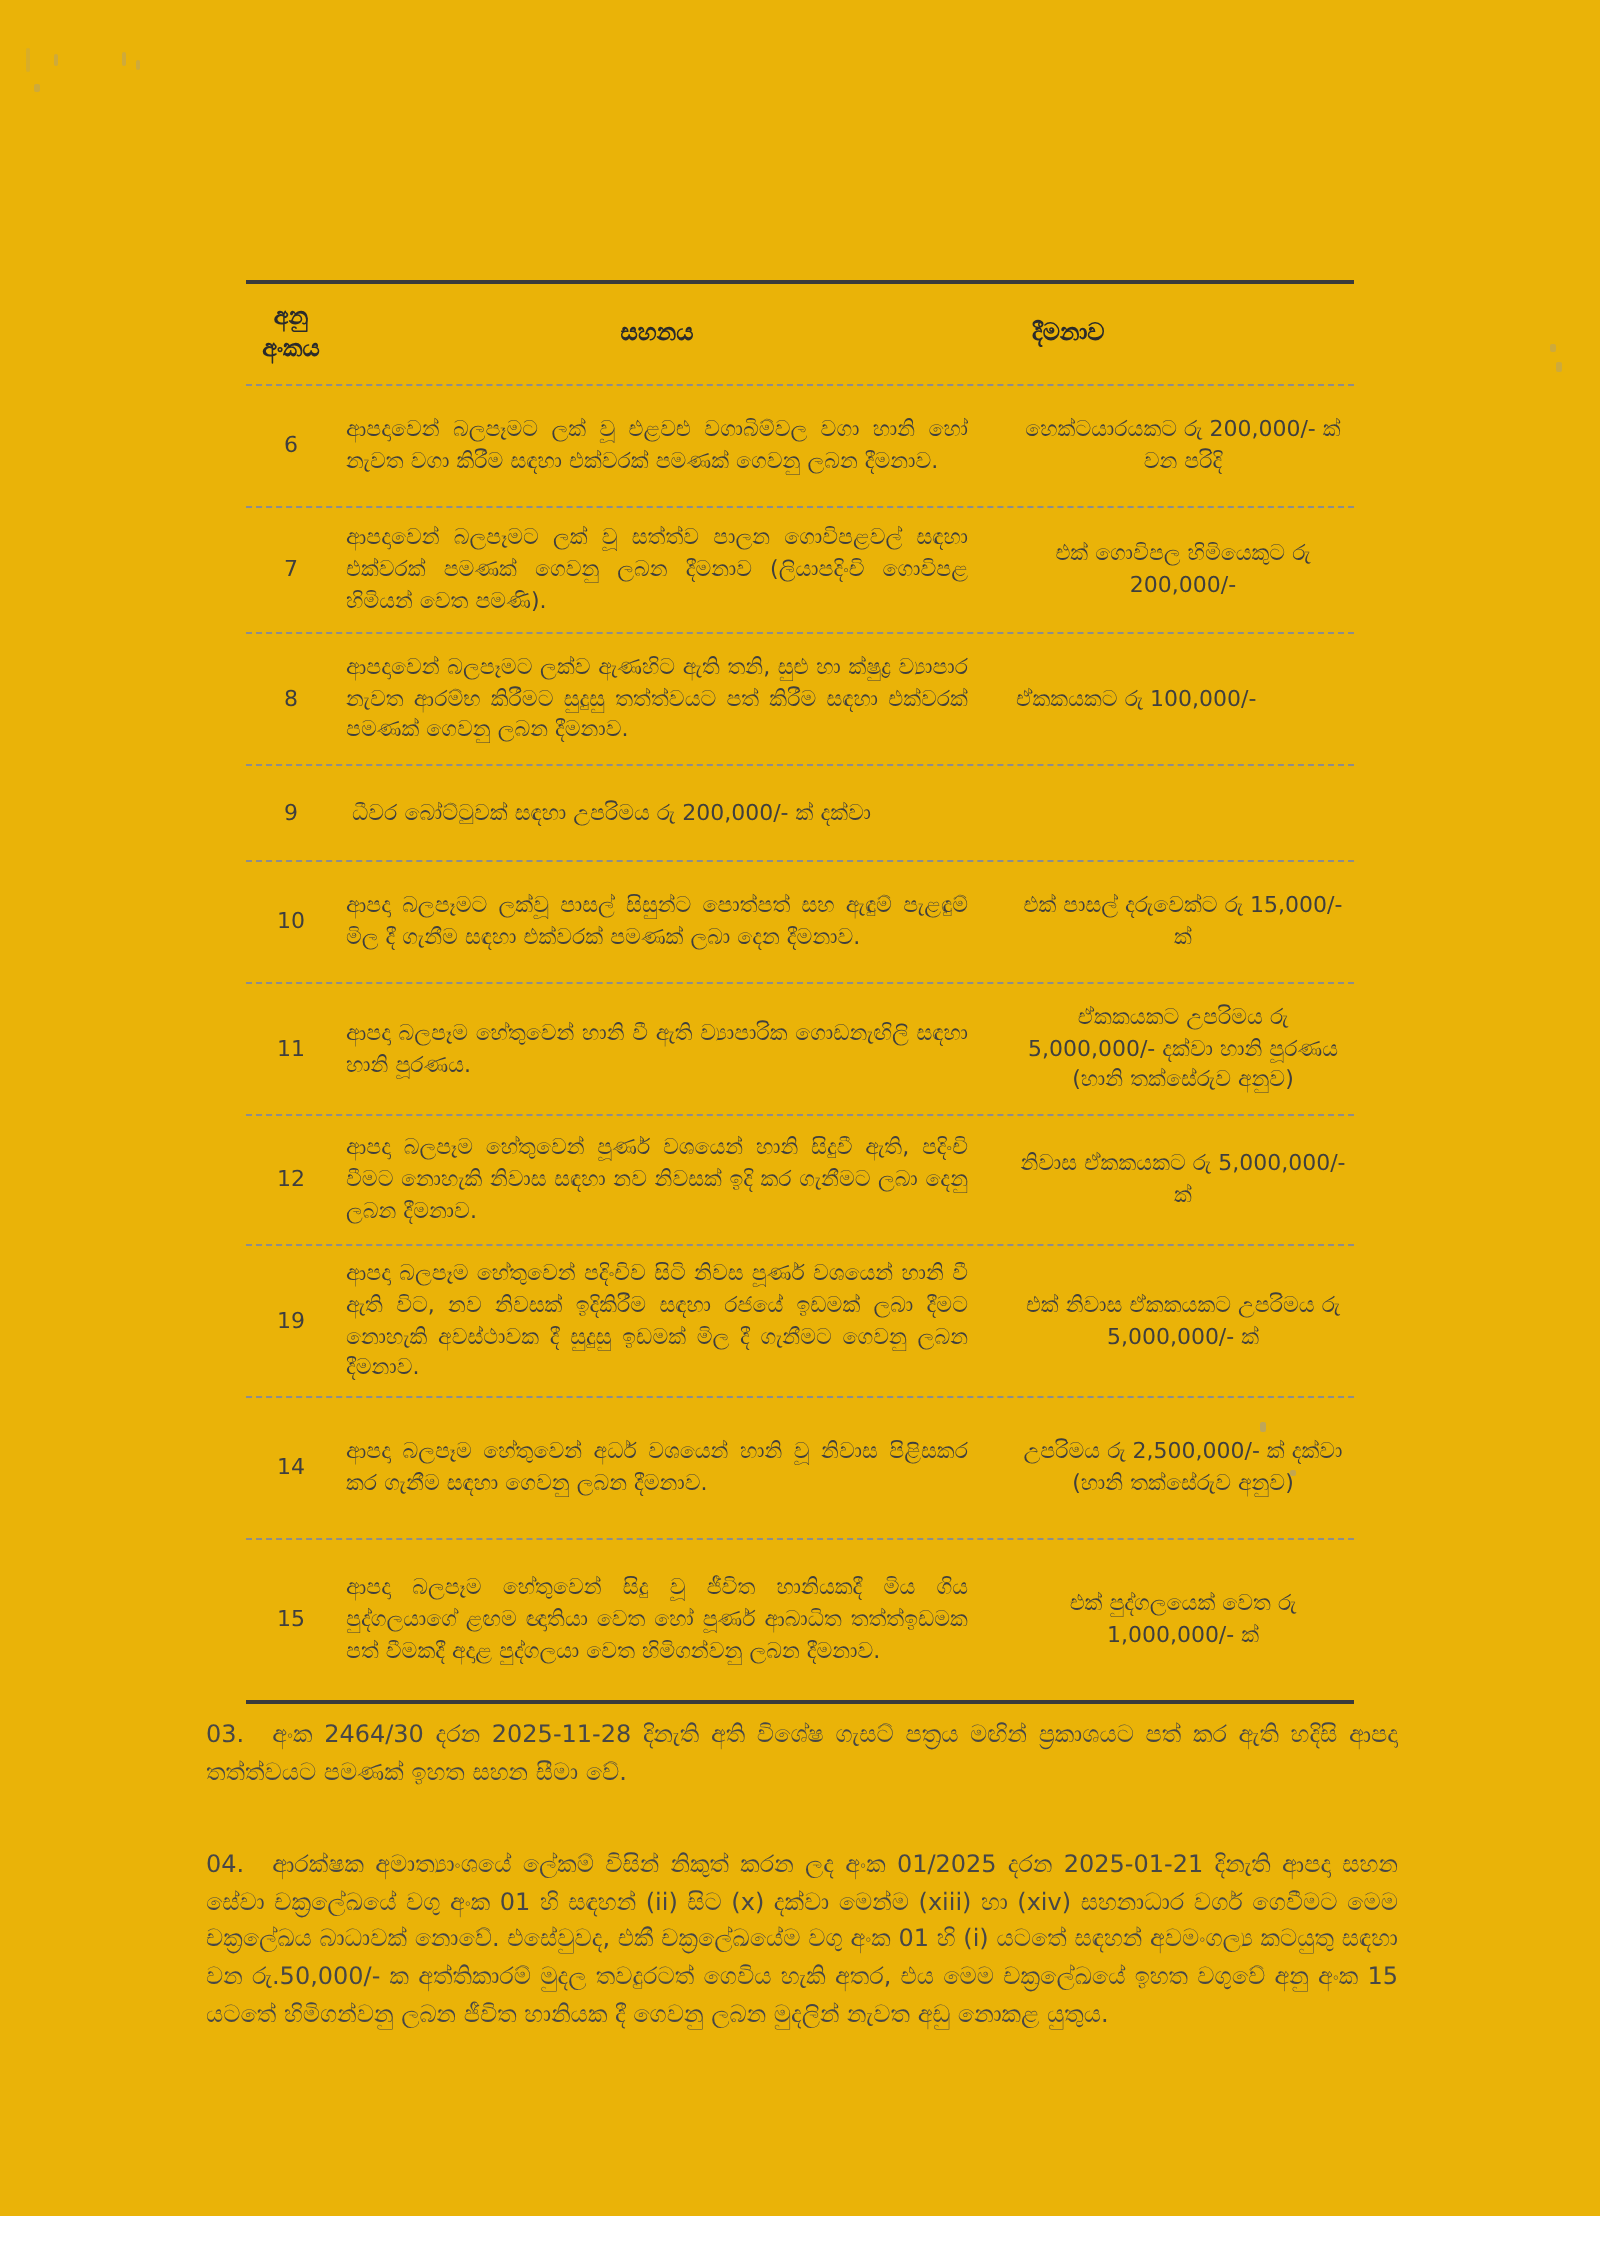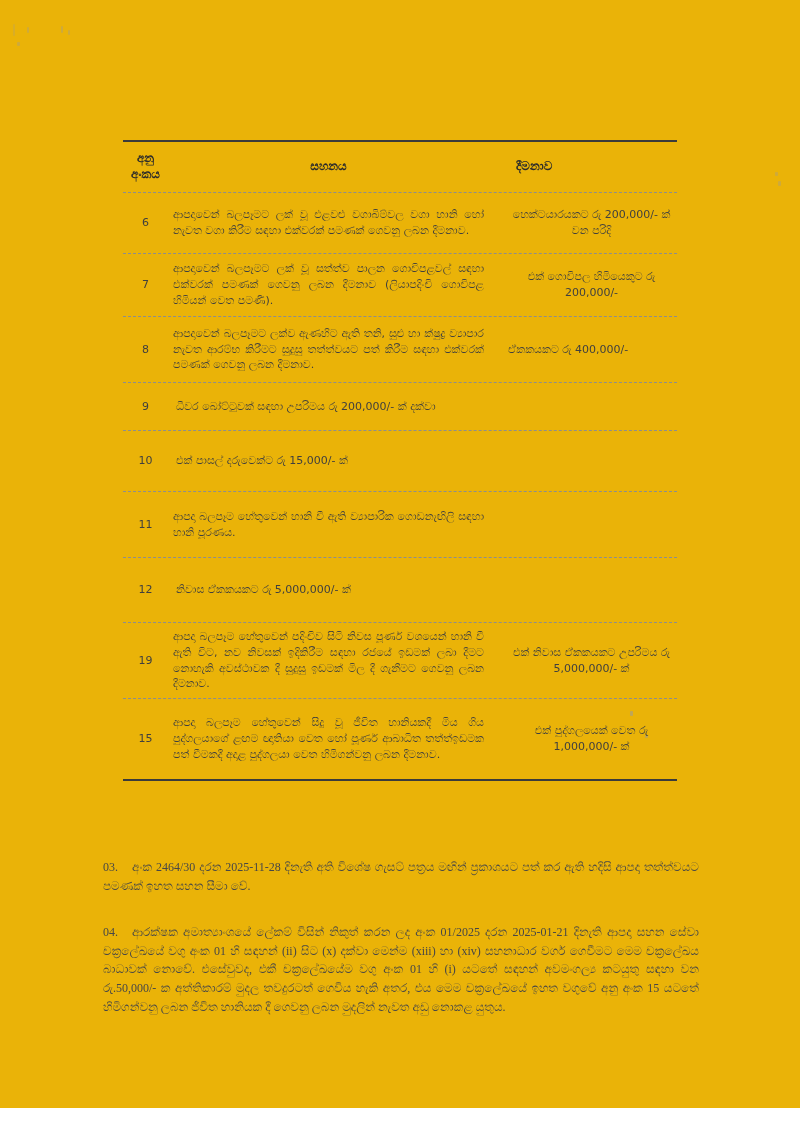--- a/index.html
+++ b/index.html
@@ -66,21 +66,20 @@
   
   .paragraphs {
     position: absolute;
     left: 103px;
     top: 858px;
     width: 596px;
     font-size: 12px;
     line-height: 1.55;
     text-align: justify;
     color: #474747;
-    font-family: Liberation Serif, serif;
   }
   .para { margin: 0 0 28px 0; }
   .para-num { margin-right: 14px; }
 
   
   .speck { position: absolute; background: #9a9a9a; opacity: 0.35; border-radius: 1px; }
   .sp1 { left: 13px;  top: 24px;  width: 2px; height: 12px; opacity: .22; }
   .sp2 { left: 27px;  top: 27px;  width: 2px; height: 6px; }
   .sp3 { left: 61px;  top: 26px;  width: 2px; height: 7px; }
   .sp4 { left: 68px;  top: 30px;  width: 2px; height: 5px; }
@@ -121,49 +120,57 @@
 
     <div class="t-row rh7">
       <div class="t-cell c-serial">7</div>
       <div class="t-cell c-relief">ආපදාවෙන් බලපෑමට ලක් වූ සත්ත්ව පාලන ගොවිපළවල් සඳහා එක්වරක් පමණක් ගෙවනු ලබන දීමනාව (ලියාපදිංචි ගොවිපළ හිමියන් වෙත පමණි).</div>
       <div class="t-cell c-allow">එක් ගොවිපල හිමියෙකුට රු 200,000/-</div>
     </div>
 
     <div class="t-row rh8">
       <div class="t-cell c-serial">8</div>
       <div class="t-cell c-relief">ආපදාවෙන් බලපෑමට ලක්ව ඇණහිට ඇති තනි, සුළු හා ක්ෂුද්‍ර ව්‍යාපාර නැවත ආරම්භ කිරීමට සුදුසු තත්ත්වයට පත් කිරීම සඳහා එක්වරක් පමණක් ගෙවනු ලබන දීමනාව.</div>
-      <div class="t-cell c-allow">ඒකකයකට රු 400,000/-</div>
+      <div class="t-cell c-allow">ඒකකයකට රු 100,000/-</div>
     </div>
 
     <div class="t-row rh9">
       <div class="t-cell c-serial">9</div>
       <div class="t-cell c-allow">ධීවර බෝට්ටුවක් සඳහා උපරිමය රු 200,000/- ක් දක්වා</div>
     </div>
 
     <div class="t-row rh10">
       <div class="t-cell c-serial">10</div>
+      <div class="t-cell c-relief">ආපදා බලපෑමට ලක්වූ පාසල් සිසුන්ට පොත්පත් සහ ඇඳුම් පැළඳුම් මිල දී ගැනීම සඳහා එක්වරක් පමණක් ලබා දෙන දීමනාව.</div>
       <div class="t-cell c-allow">එක් පාසල් දරුවෙක්ට රු 15,000/- ක්</div>
     </div>
 
     <div class="t-row rh11">
       <div class="t-cell c-serial">11</div>
       <div class="t-cell c-relief">ආපදා බලපෑම හේතුවෙන් හානි වී ඇති ව්‍යාපාරික ගොඩනැඟිලි සඳහා හානි පූරණය.</div>
+      <div class="t-cell c-allow">ඒකකයකට උපරිමය රු 5,000,000/- දක්වා හානි පූරණය (හානි තක්සේරුව අනුව)</div>
     </div>
 
     <div class="t-row rh12">
       <div class="t-cell c-serial">12</div>
+      <div class="t-cell c-relief">ආපදා බලපෑම හේතුවෙන් පූර්ණ වශයෙන් හානි සිදුවී ඇති, පදිංචි වීමට නොහැකි නිවාස සඳහා නව නිවසක් ඉදි කර ගැනීමට ලබා දෙනු ලබන දීමනාව.</div>
       <div class="t-cell c-allow">නිවාස ඒකකයකට රු 5,000,000/- ක්</div>
     </div>
 
     <div class="t-row rh13">
       <div class="t-cell c-serial">19</div>
       <div class="t-cell c-relief">ආපදා බලපෑම හේතුවෙන් පදිංචිව සිටි නිවස පූර්ණ වශයෙන් හානි වී ඇති විට, නව නිවසක් ඉදිකිරීම සඳහා රජයේ ඉඩමක් ලබා දීමට නොහැකි අවස්ථාවක දී සුදුසු ඉඩමක් මිල දී ගැනීමට ගෙවනු ලබන දීමනාව.</div>
       <div class="t-cell c-allow">එක් නිවාස ඒකකයකට උපරිමය රු 5,000,000/- ක්</div>
     </div>
 
+    <div class="t-row rh14">
+      <div class="t-cell c-serial">14</div>
+      <div class="t-cell c-relief">ආපදා බලපෑම හේතුවෙන් අර්ධ වශයෙන් හානි වූ නිවාස පිළිසකර කර ගැනීම සඳහා ගෙවනු ලබන දීමනාව.</div>
+      <div class="t-cell c-allow">උපරිමය රු 2,500,000/- ක් දක්වා (හානි තක්සේරුව අනුව)</div>
+    </div>
 
     <div class="t-row rh15">
       <div class="t-cell c-serial">15</div>
       <div class="t-cell c-relief">ආපදා බලපෑම හේතුවෙන් සිදු වූ ජීවිත හානියකදී මිය ගිය පුද්ගලයාගේ ළඟම ඥාතියා වෙත හෝ පූර්ණ ආබාධිත තත්ත්ඉඩමක පත් වීමකදී අදාළ පුද්ගලයා වෙත හිමිගන්වනු ලබන දීමනාව.</div>
       <div class="t-cell c-allow">එක් පුද්ගලයෙක් වෙත රු 1,000,000/- ක්</div>
     </div>
 
   </div>
 
   <div class="paragraphs">

